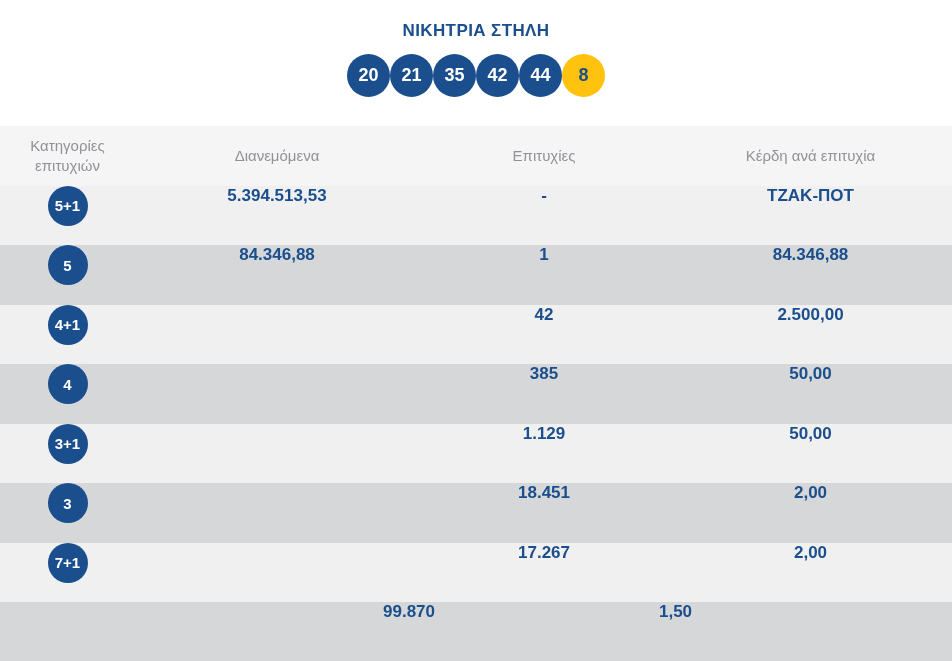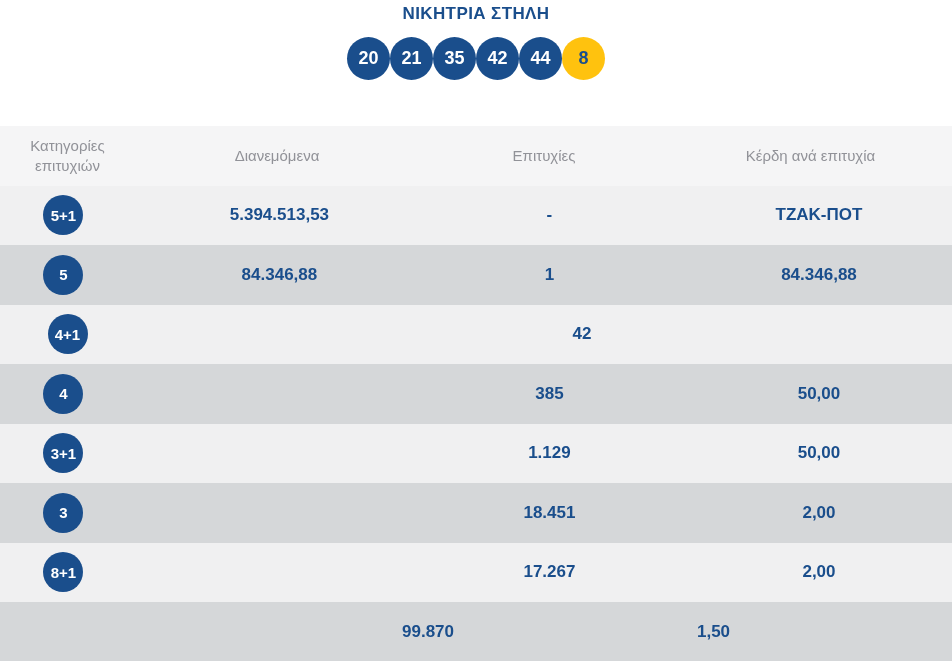--- a/index.html
+++ b/index.html
@@ -1,41 +1,41 @@
 <!DOCTYPE html>
 <html><head>
 <meta charset="utf-8">
 <style>
   * { margin:0; padding:0; box-sizing:border-box; }
   html,body { width:952px; height:661px; background:#ffffff; overflow:hidden;
               font-family:"Liberation Sans", sans-serif; }
   .top-section { height:126px; background:#ffffff; }
   .winning-title {
-    padding-top:4px; text-align:center;
+    padding-top:21px; text-align:center;
     color:#1a4e8c; font-weight:bold; font-size:17px; letter-spacing:0.4px;
   }
   .balls-row {
     margin-top:13px; display:flex; justify-content:center; gap:0;
   }
   .ball {
     width:43px; height:43px; border-radius:50%;
     background:#1a4e8c; color:#ffffff;
     font-weight:bold; font-size:18px;
     display:flex; align-items:center; justify-content:center;
   }
   .ball.joker { background:#ffc20e; color:#1a4e8c; }
 
   .results-table { width:952px; }
   .thead {
     display:flex; height:59.5px; align-items:center;
     background:#f5f5f6; color:#919298; font-size:15px; line-height:1.35;
   }
   .trow {
-    display:flex; height:59.5px; align-items:center;
-    color:#1a4e8c; font-weight:bold; font-size:17px;gap:19px;
+    display:flex; height:59.5px; 
+    color:#1a4e8c; font-weight:bold; font-size:17px;
   }
   .trow.light { background:#f0f0f1; }
   .trow.dark  { background:#d5d7d9; }
 
   .col-cat   { width:135px; display:flex; justify-content:center; text-align:center; }
   .col-dist  { width:284px; text-align:center; }
   .col-wins  { width:250px; text-align:center; }
   .col-prize { width:283px; text-align:center; }
   .thead .col-cat { display:block; padding:0 4px; }
 
@@ -86,20 +86,21 @@
         <div class="col-dist">84.346,88</div>
         <div class="col-wins">1</div>
         <div class="col-prize">84.346,88</div>
       </div>
       <div class="trow light">
         <div class="col-cat">
           <div class="cat-badge">4+1</div>
         </div>
         <div class="col-dist"></div>
         <div class="col-wins">42</div>
+        <div class="col-prize">2.500,00</div>
       </div>
       <div class="trow dark">
         <div class="col-cat">
           <div class="cat-badge">4</div>
         </div>
         <div class="col-dist"></div>
         <div class="col-wins">385</div>
         <div class="col-prize">50,00</div>
       </div>
       <div class="trow light">
@@ -113,21 +114,21 @@
       <div class="trow dark">
         <div class="col-cat">
           <div class="cat-badge">3</div>
         </div>
         <div class="col-dist"></div>
         <div class="col-wins">18.451</div>
         <div class="col-prize">2,00</div>
       </div>
       <div class="trow light">
         <div class="col-cat">
-          <div class="cat-badge">8+1</div>
+          <div class="cat-badge">7+1</div>
         </div>
         <div class="col-dist"></div>
         <div class="col-wins">17.267</div>
         <div class="col-prize">2,00</div>
       </div>
       <div class="trow dark">
         <div class="col-dist"></div>
         <div class="col-wins">99.870</div>
         <div class="col-prize">1,50</div>
       </div>

